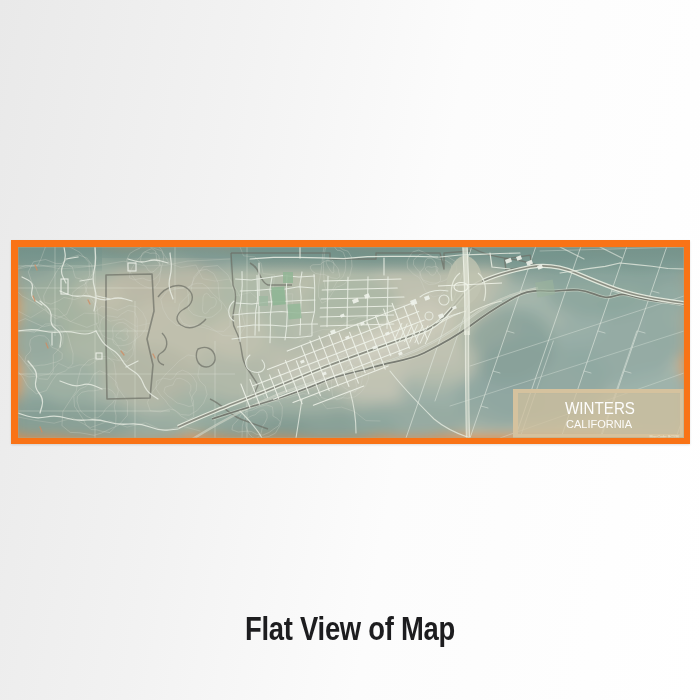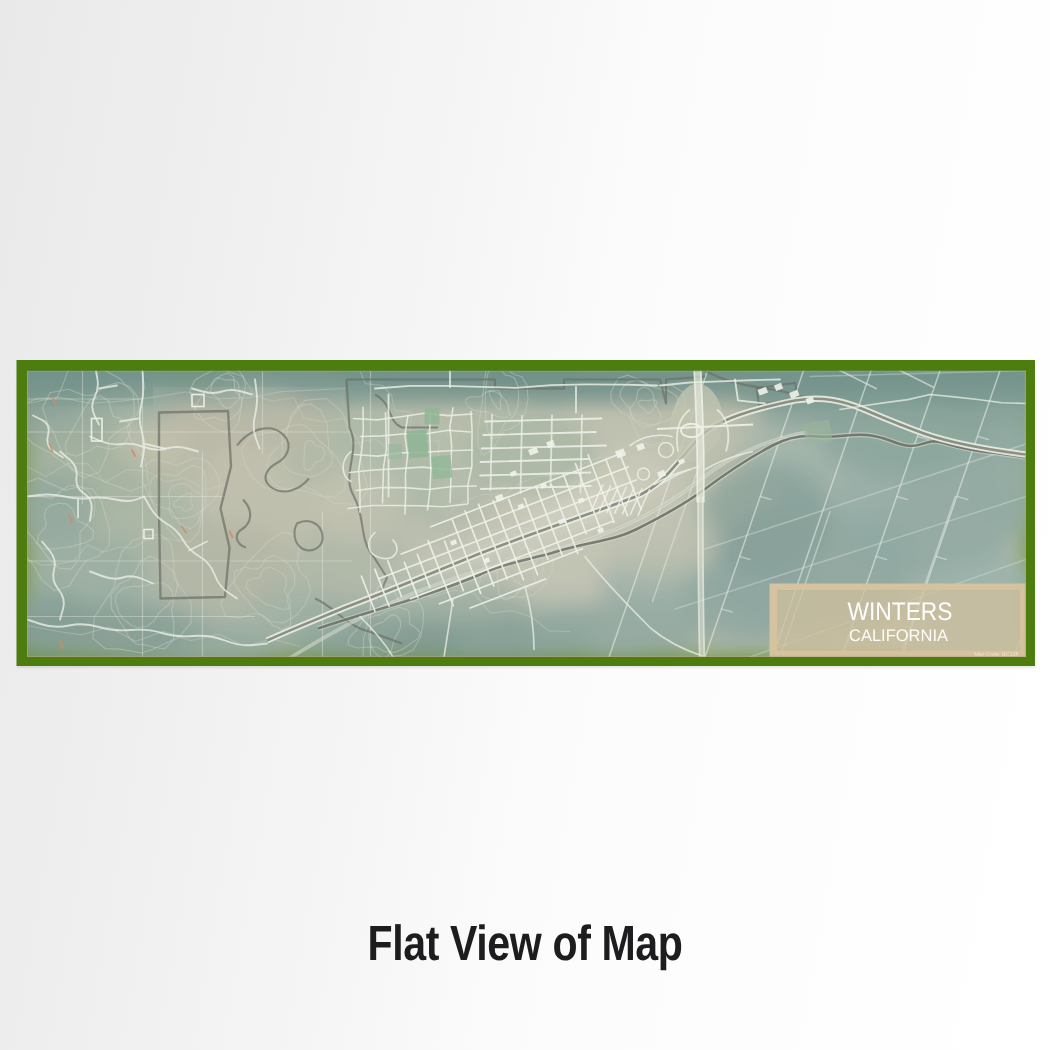--- a/index.html
+++ b/index.html
@@ -5,21 +5,21 @@
   html,body { margin:0; padding:0; }
   body {
     width:700px; height:700px; overflow:hidden;
     background: linear-gradient(100deg, #e9e9e9 0%, #f2f2f2 30%, #fcfcfc 58%, #ffffff 100%);
     font-family: "Liberation Sans", sans-serif;
     position:relative;
   }
   .print {
     position:absolute; left:11px; top:240px;
     width:679px; height:204px; box-sizing:border-box;
-    background:#4d7c0f;
+    background:#f97316;
     box-shadow: 0 1px 2px rgba(0,0,0,0.12);
   }
   .print svg { position:absolute; left:6.5px; top:6.5px; display:block; }
   .caption {
     position:absolute; left:0; top:610px; width:700px;
     text-align:center; font-size:33px; font-weight:bold; color:#1d1d1f;
     letter-spacing:-0.3px; transform:scaleX(0.83);
   }
 </style>
 </head>

